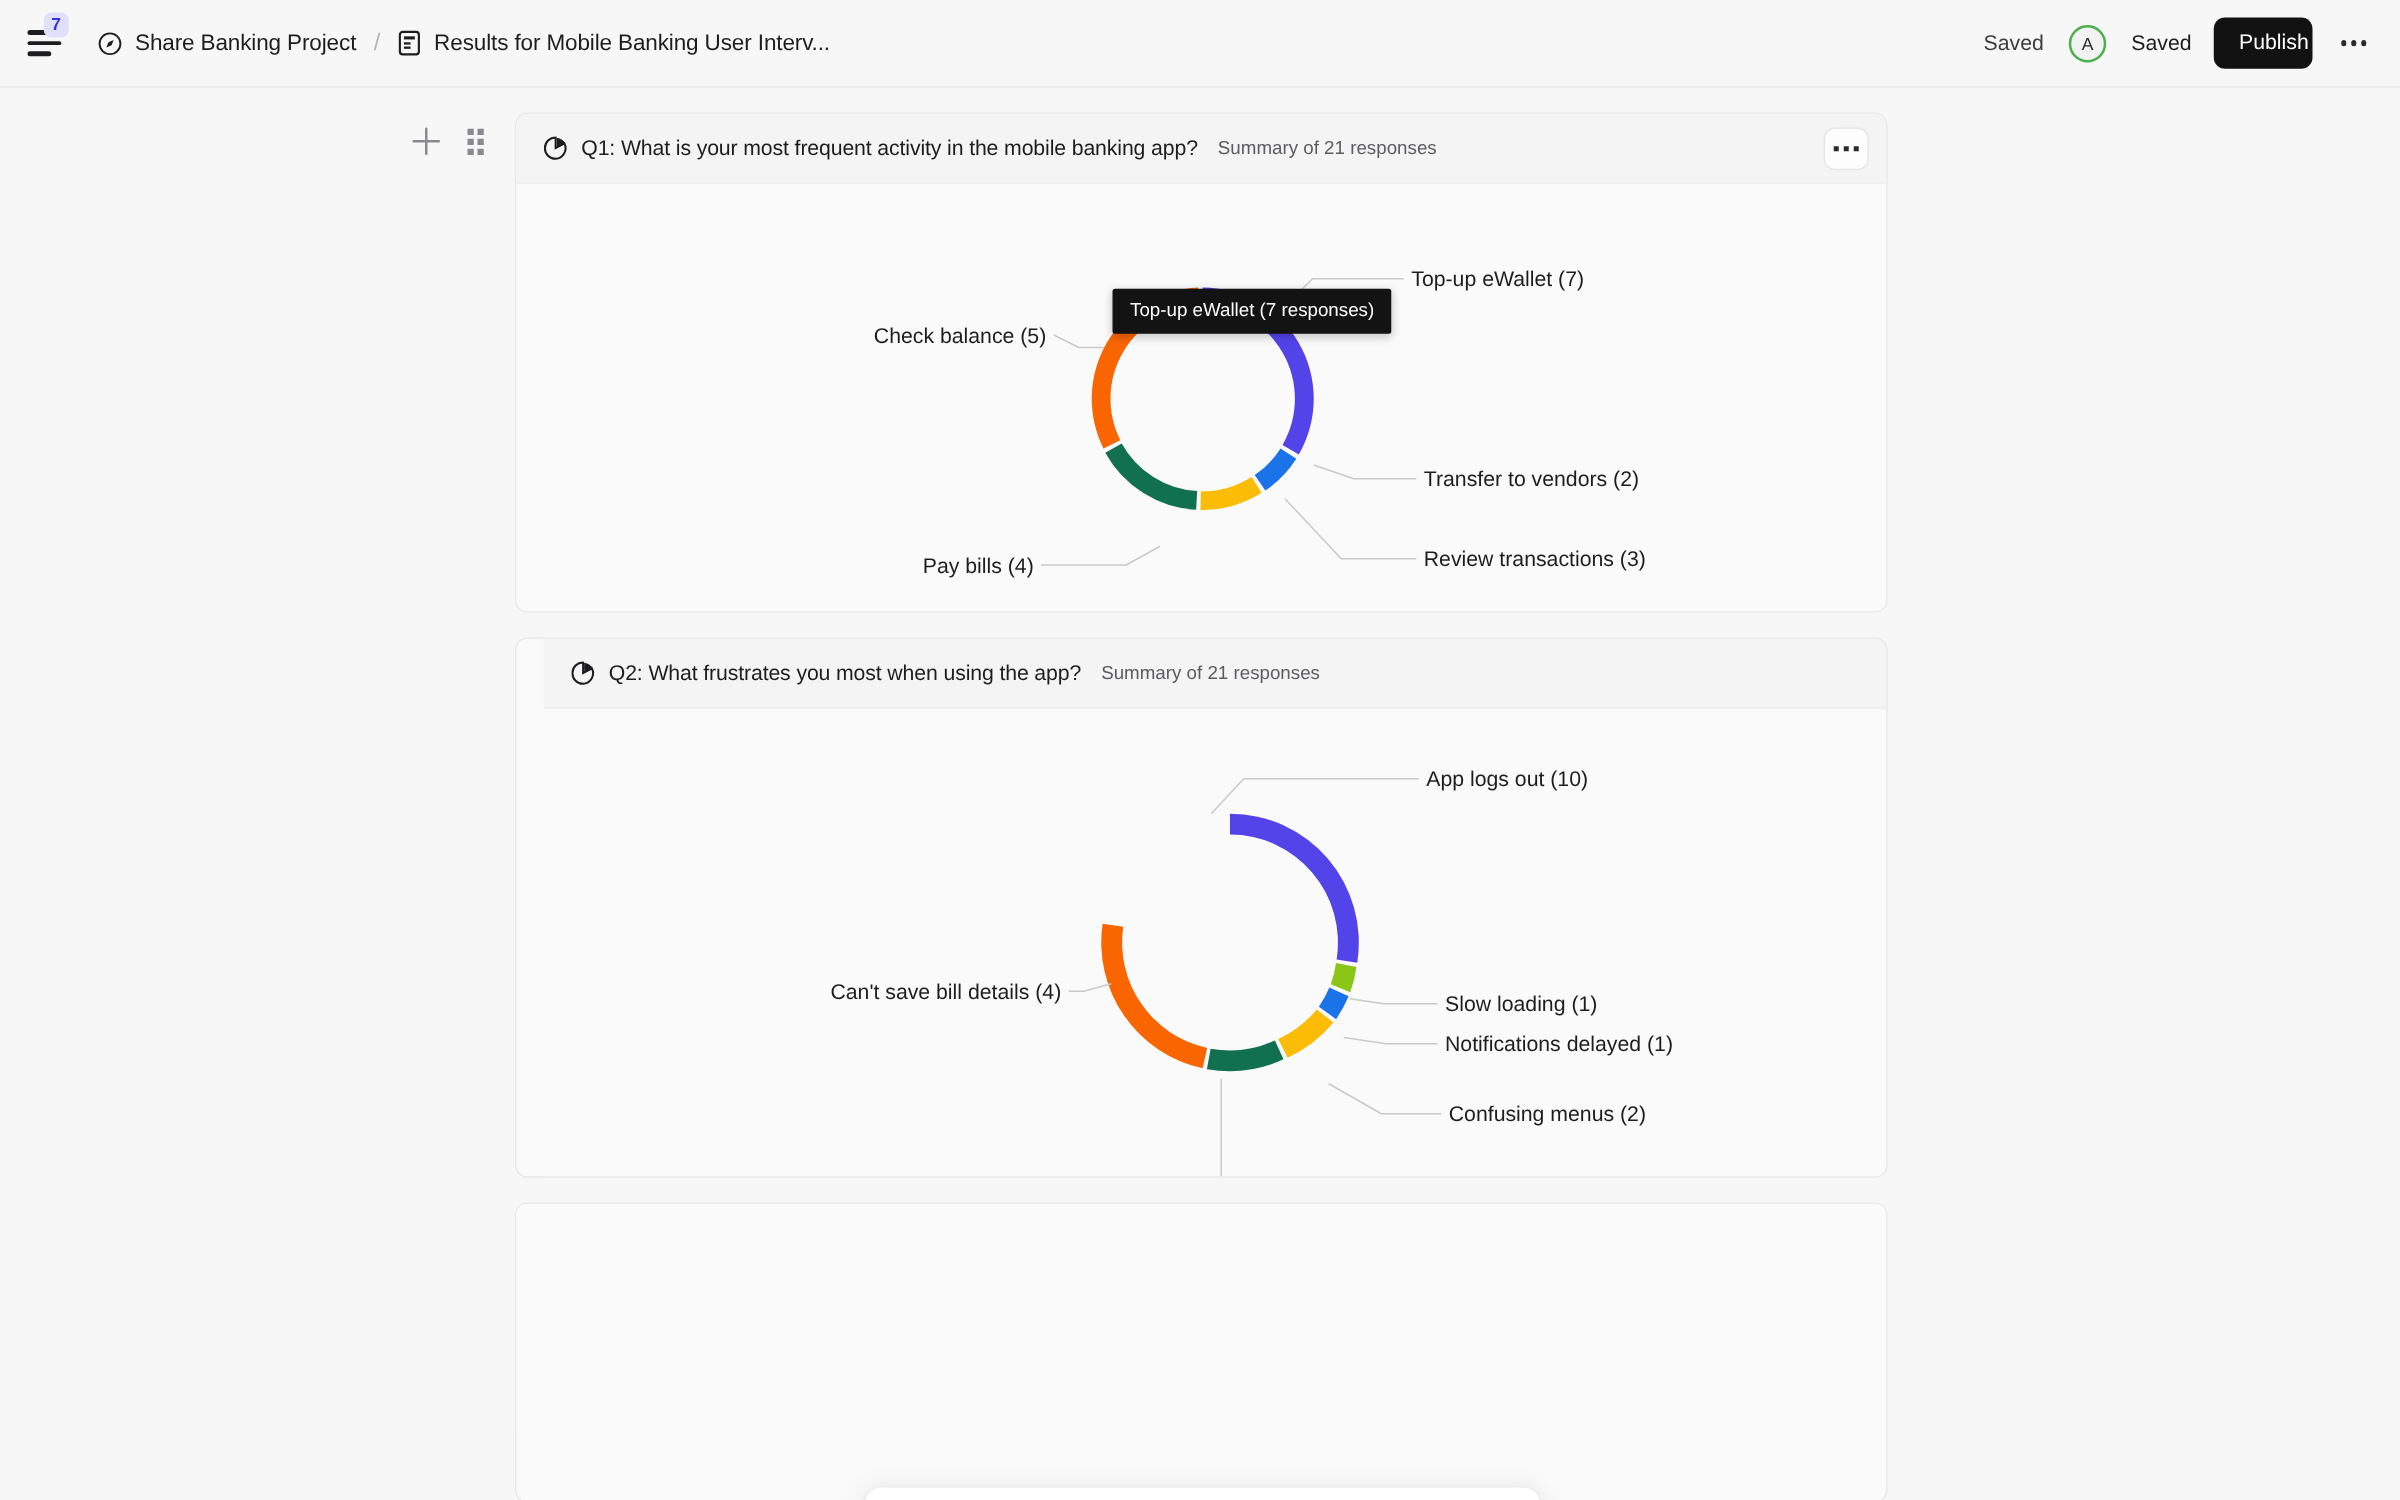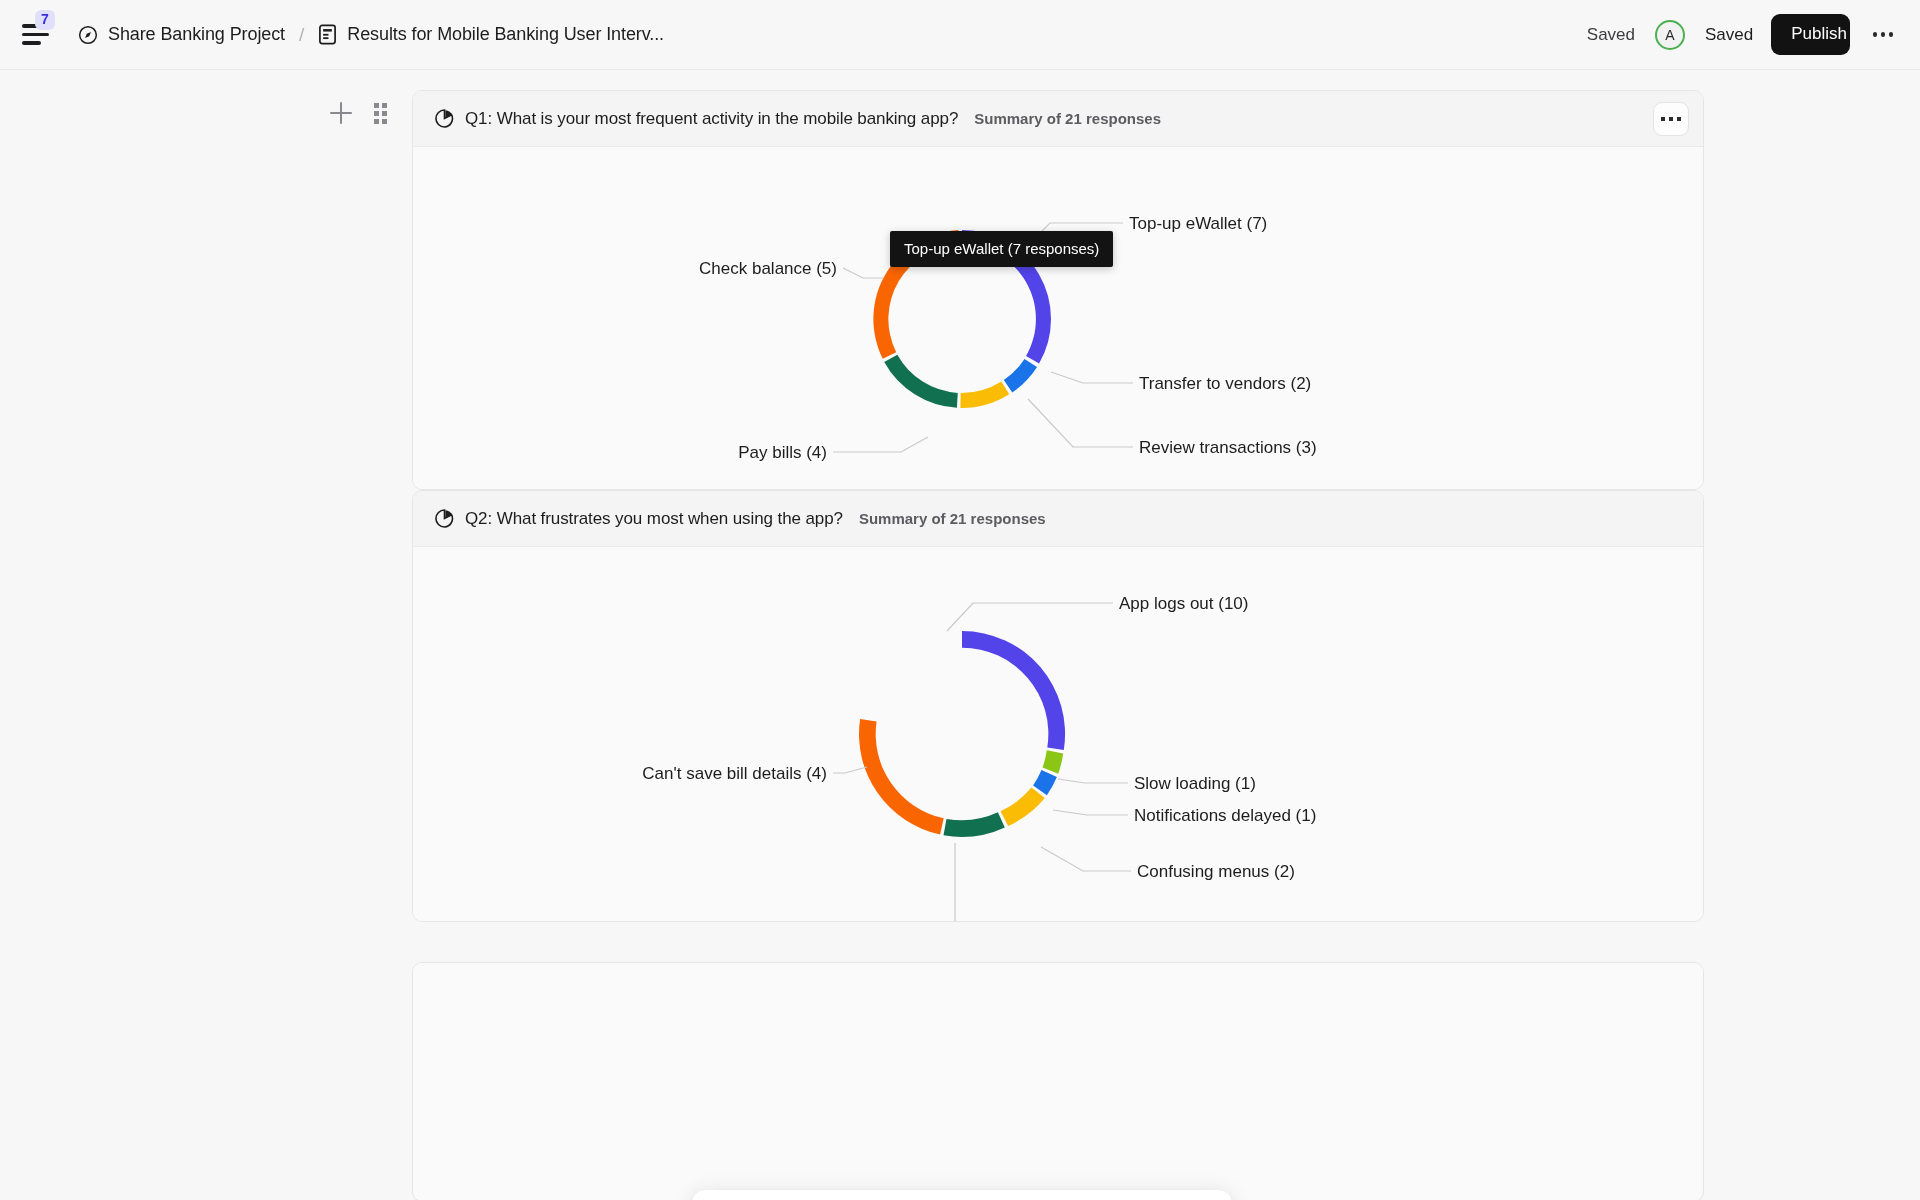--- a/index.html
+++ b/index.html
@@ -75,34 +75,34 @@
   .plus-ico::before { left: 0; top: 9.5px; width: 22px; height: 2.6px; }
   .plus-ico::after { top: 0; left: 9.7px; width: 2.6px; height: 22px; }
   .grip-ico {
     width: 16px; height: 22px; cursor: pointer;
     display: grid; grid-template-columns: repeat(2, 5px); grid-template-rows: repeat(3, 5px);
     gap: 3px; align-content: center;
   }
   .grip-ico i { width: 5px; height: 5px; background: #8a8a8e; display: block; }
 
   .card {
-    position: absolute; left: 412px; width: 1292px;
+    position: absolute; left: 412px; width: 1098px;
     background: #fafafa;
     border: 1px solid #e6e6e6;
     border-radius: 10px;
     overflow: hidden;
   }
   .card-head {
     height: 56px; display: flex; align-items: center;
     padding: 0 14px 0 22px; background: #f4f4f4;
     border-bottom: 1px solid #eaeaea; position: relative;
   }
   .pie-ico { width: 19px; height: 19px; margin-right: 11px; flex: 0 0 auto; }
   .card-title { font-size: 17px; color: #1d1d1f; white-space: nowrap; letter-spacing: -0.1px; }
-  .card-sub { font-size: 15px; color: #5c5c60; margin-left: 16px; white-space: nowrap; font-weight: bold; }
+  .card-sub { font-size: 15px; color: #5c5c60; margin-left: 16px; white-space: nowrap; }
   .card-menu {
     position: absolute; right: 14px; top: 11px;
     width: 36px; height: 34px; border-radius: 9px;
     background: #fdfdfd; border: 1px solid #e4e4e4;
     display: flex; align-items: center; justify-content: center; gap: 3.5px;
     cursor: pointer;
   }
   .card-menu i { width: 4.5px; height: 4.5px; background: #2b2b2d; display: block; }
   .card-body { position: relative; background: #fafafa; }
 
@@ -227,21 +227,21 @@
           <text x="726" y="306">Review transactions (3)</text>
           <text x="414" y="311" text-anchor="end">Pay bills (4)</text>
           <text x="424" y="127" text-anchor="end">Check balance (5)</text>
         </g>
       </svg>
 
       <div class="tooltip" style="left:477px; top:84px;">Top-up eWallet (7 responses)</div>
     </div>
   </div>
 
-  <div class="card" style="top:420px; height:432px;">
+  <div class="card" style="top:440px; height:432px;padding-left:22px;">
     <div class="card-head">
       <svg class="pie-ico" viewBox="0 0 20 20">
         <path d="M10 10 L10 1 A9 9 0 0 0 10 19 A9 9 0 0 0 17.4 6 Z" fill="none" stroke="#1d1d1f" stroke-width="1.7"></path>
         <path d="M10.9 1.2 A9 9 0 0 1 18.3 6.6 L10.9 9.6 Z" fill="#1d1d1f"></path>
       </svg>
       <span class="card-title">Q2: What frustrates you most when using the app?</span>
       <span class="card-sub">Summary of 21 responses</span>
     </div>
 
     <div class="card-body" style="height:375px;">

